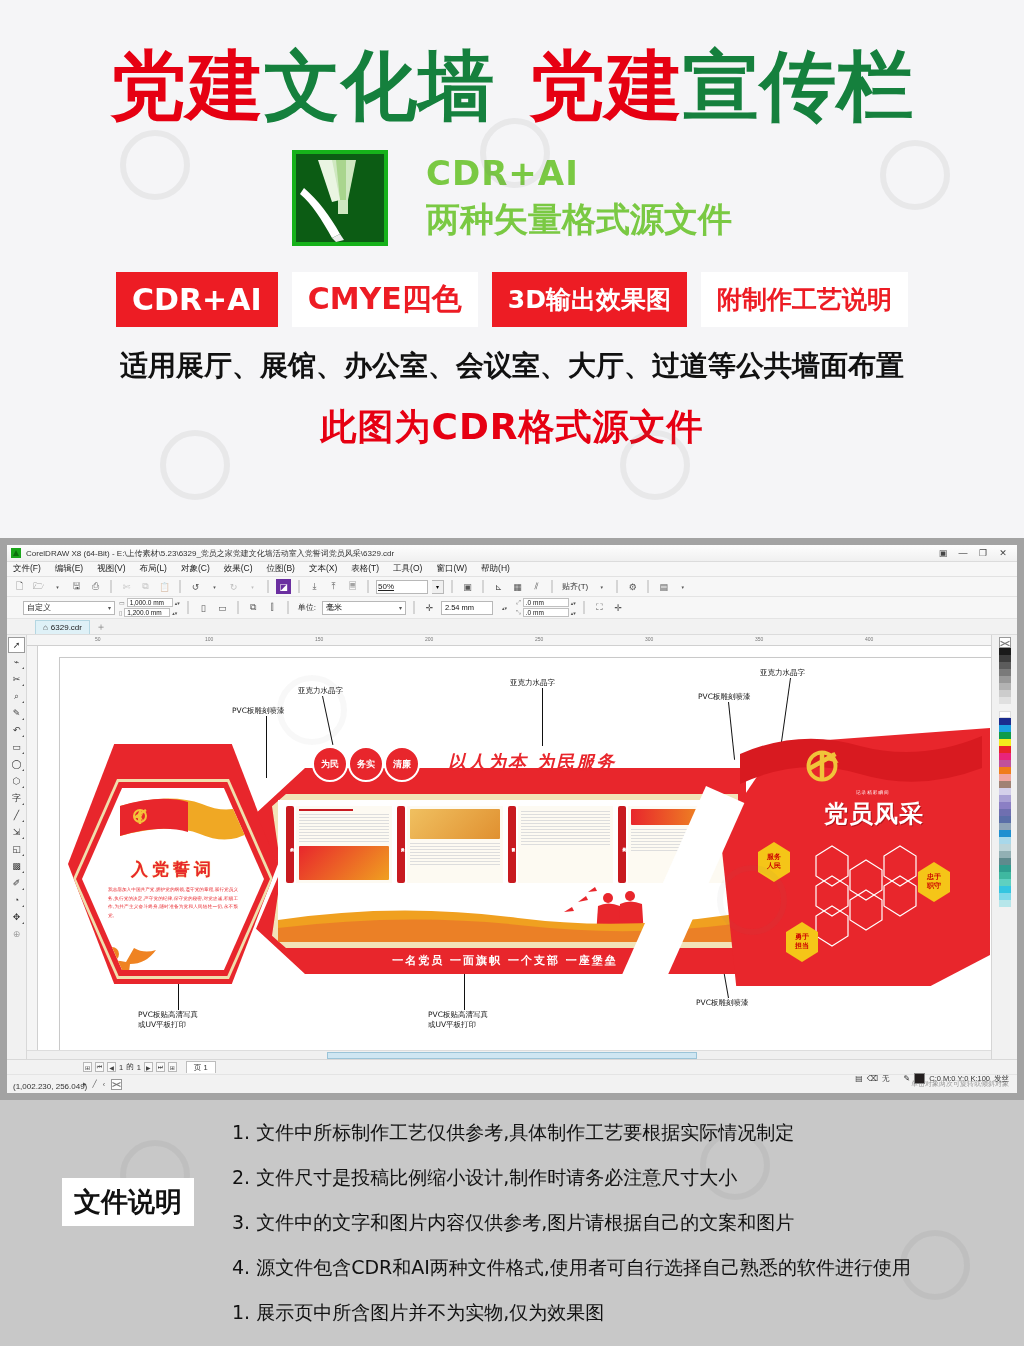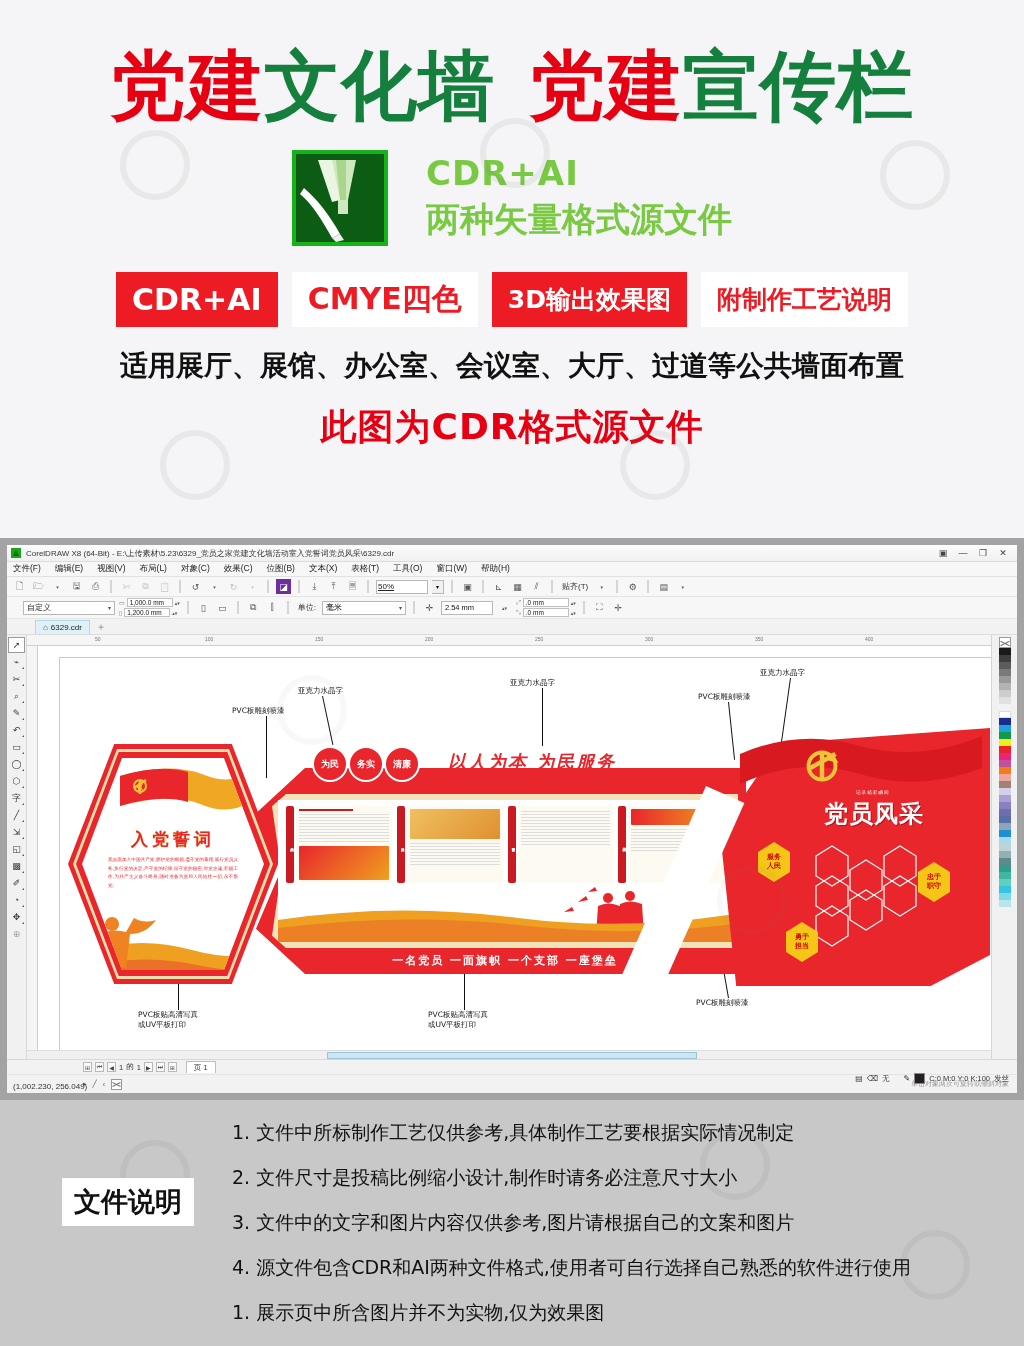--- a/index.html
+++ b/index.html
@@ -405,21 +405,21 @@
 
           <div class="callout" style="left:368px; top:352px;">PVC板贴高清写真</div>
           <div class="callout" style="left:368px; top:362px;">或UV平板打印</div>
           <div class="lead" style="left:404px; top:268px; height:84px;"></div>
 
           <div class="callout" style="left:636px; top:340px;">PVC板雕刻喷漆</div>
           <div class="lead" style="left:668px; top:262px; height:78px; transform:rotate(-10deg); transform-origin:bottom;"></div>
 
           <div class="hexpanel" style="left:8px; top:86px; width:210px; height:240px;">
             <div class="hexshape" style="background:#e8262c;">
-              <div style="position:absolute; inset:5px;">
+              <div style="position:absolute; inset:5px;margin-top:30px;">
                 <div class="hexshape" style="background:#f0dfae;">
                   <div style="position:absolute; inset:3px;">
                     <div class="hexshape" style="background:#e8262c;">
                       <div style="position:absolute; inset:6px;">
                         <div class="hexshape" style="background:#fff; position:relative; overflow:hidden;">
 
                           <svg width="210" height="240" viewBox="0 0 210 240" style="position:absolute;left:0;top:0">
                             <path d="M38 18 Q88 4 120 16 Q148 28 168 14 L168 44 Q146 58 118 46 Q88 34 38 48 Z" fill="#f0a824"></path>
                             <path d="M38 18 Q78 6 106 14 L106 44 Q78 36 38 48 Z" fill="#e8262c"></path>
                             <g fill="#f4c33a">

